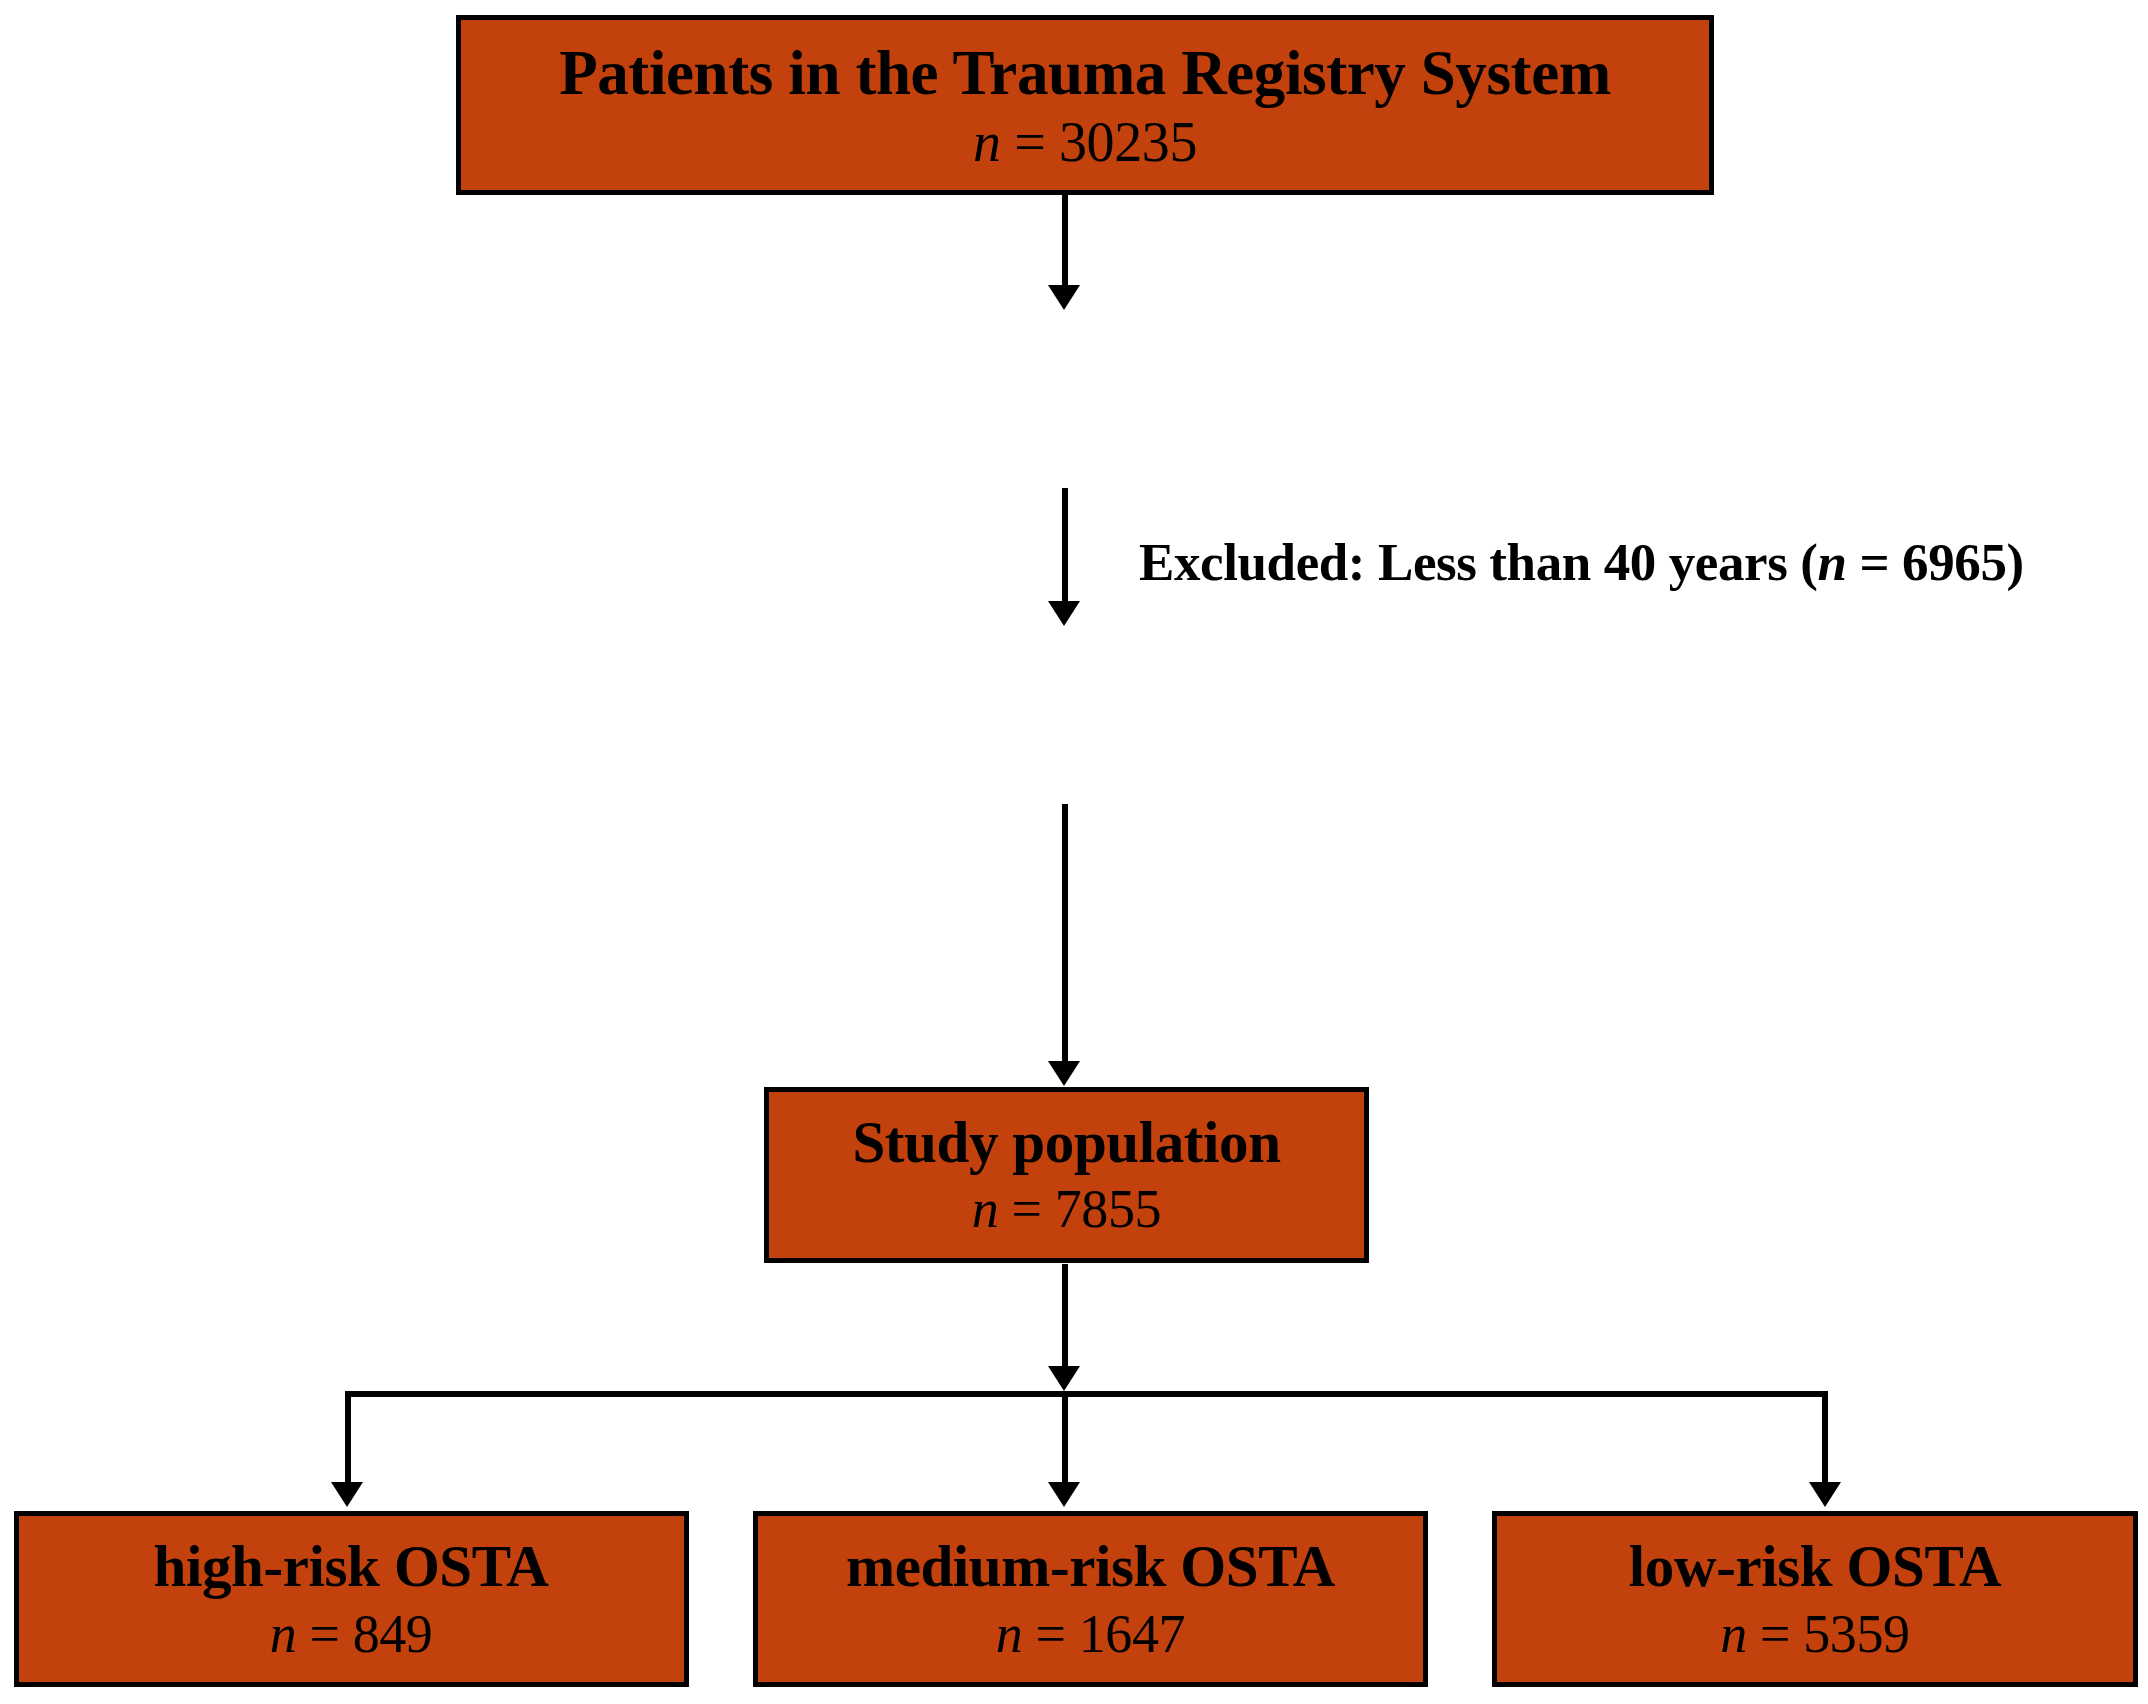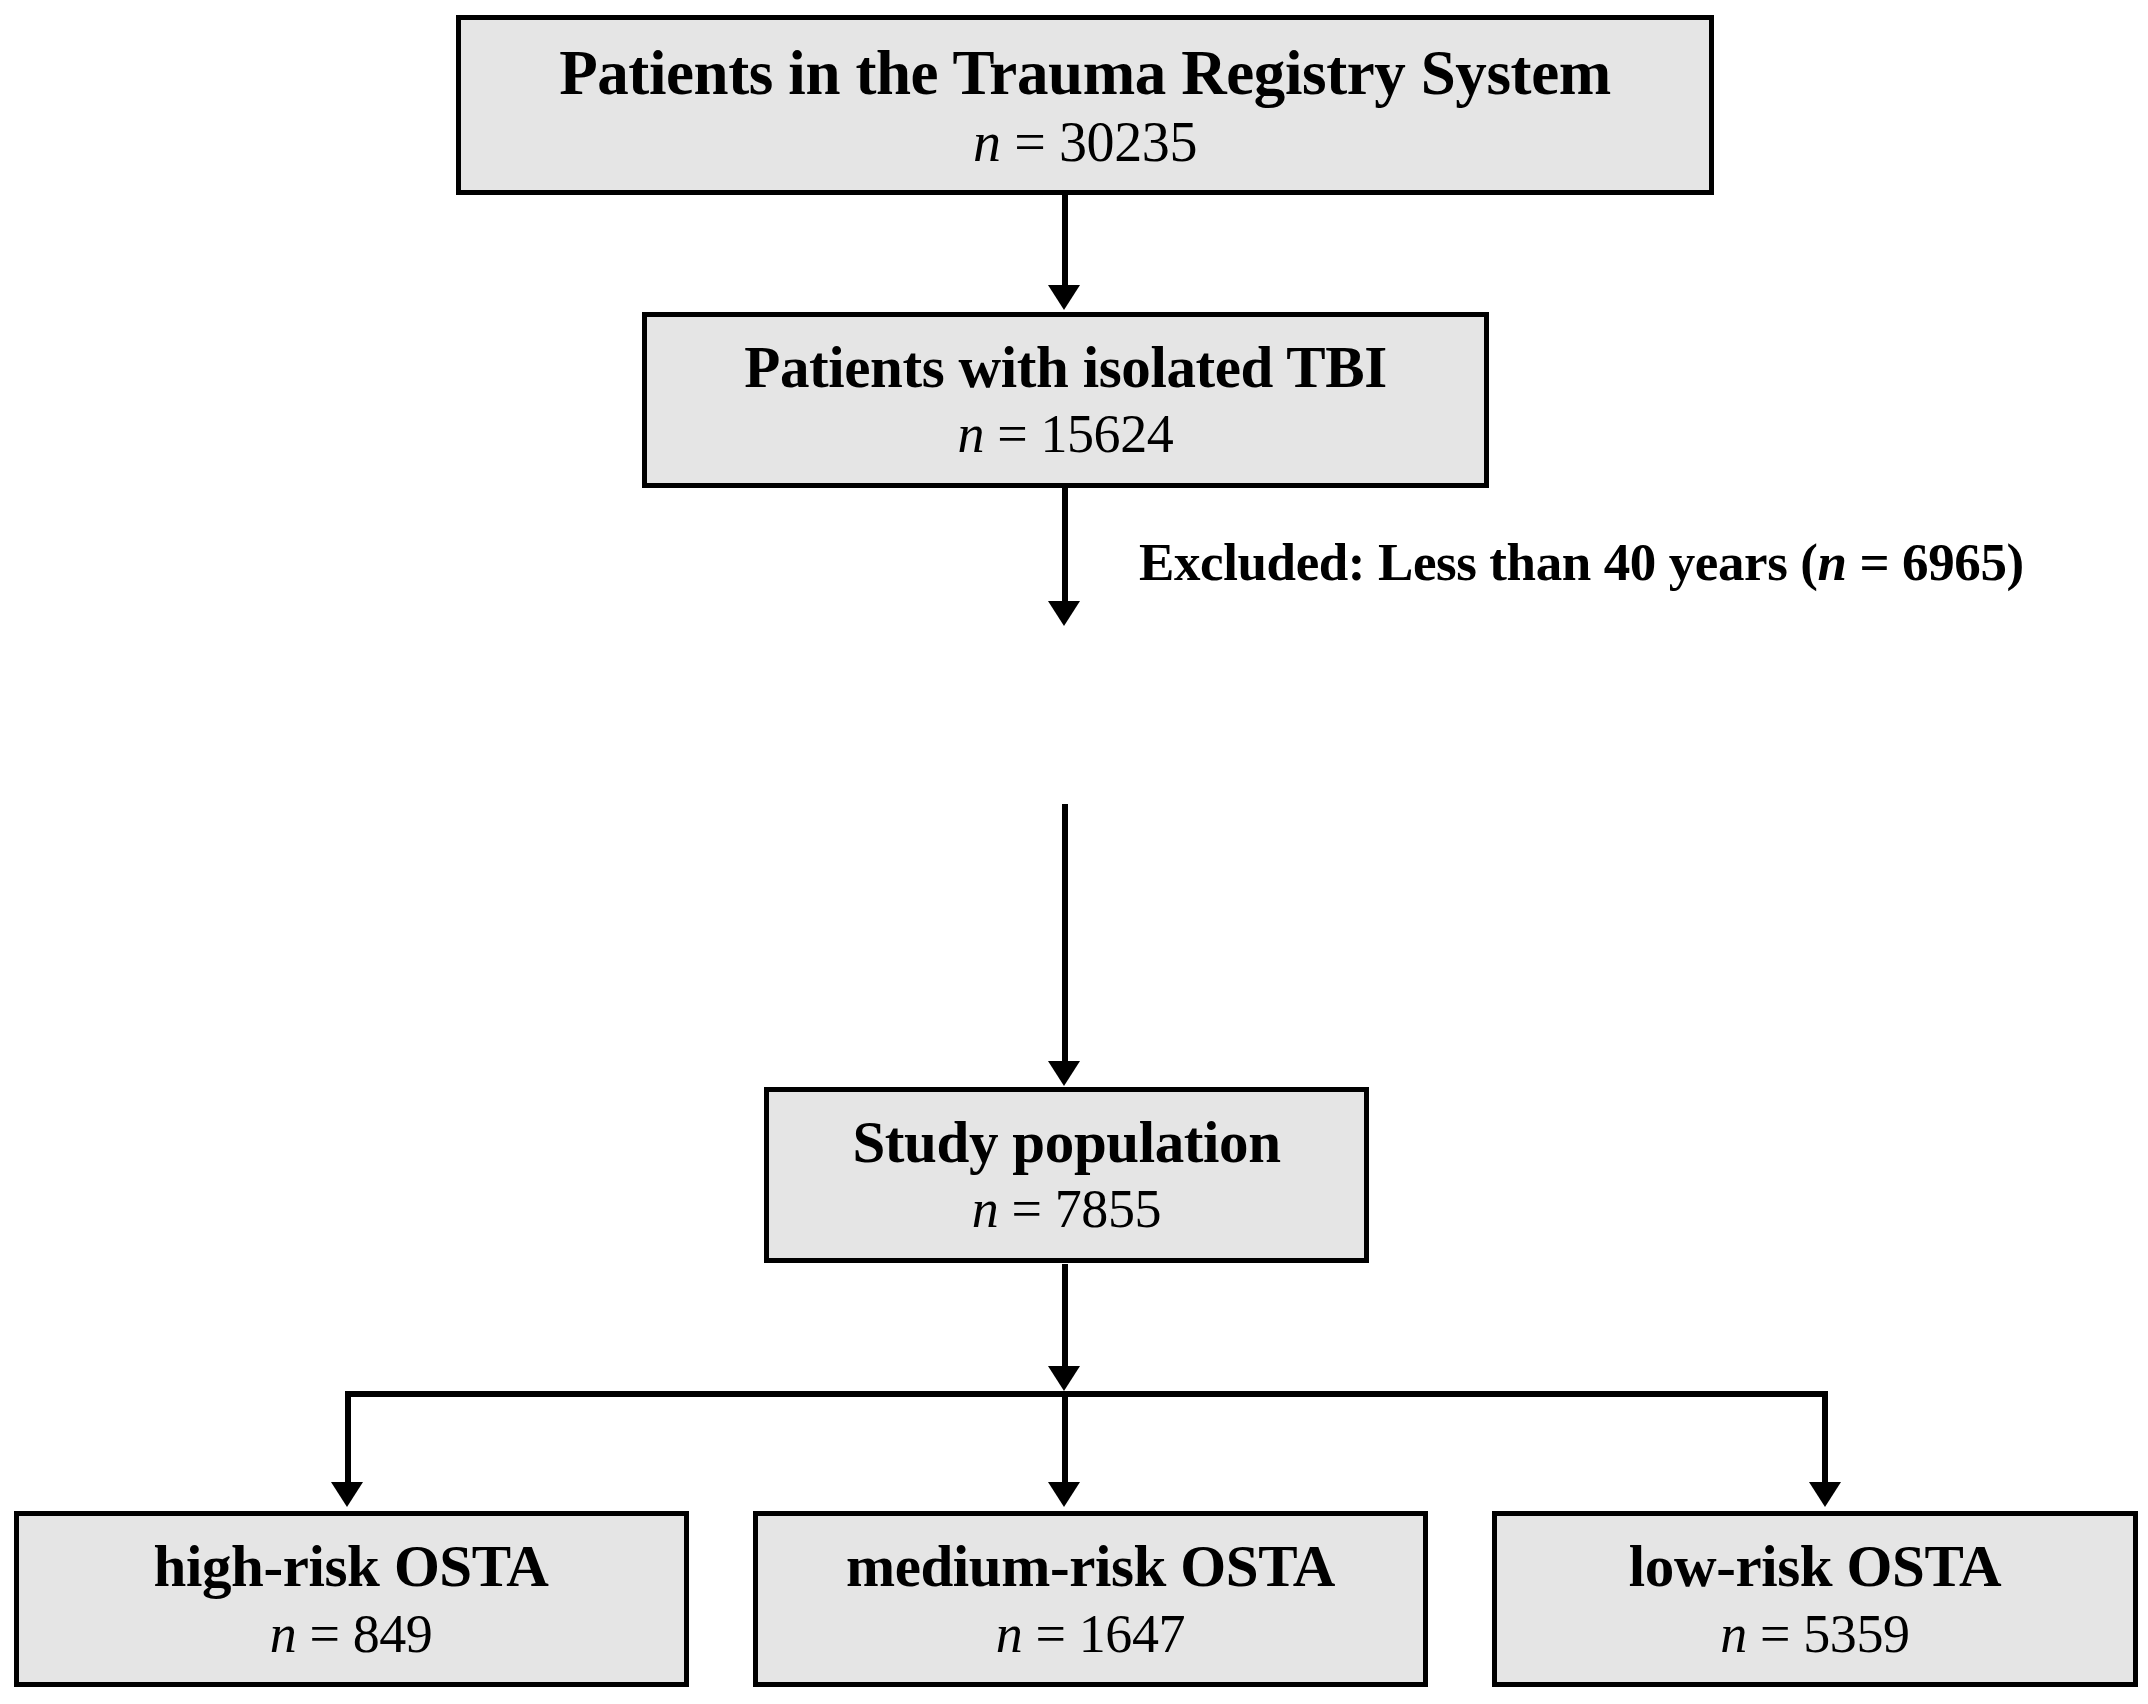--- a/index.html
+++ b/index.html
@@ -15,21 +15,21 @@
     height: 1704px;
     background: #ffffff;
     font-family: "Liberation Serif", "DejaVu Serif", serif;
     overflow: hidden;
   }
 
   
   .node {
     position: absolute;
     border: 5.1px solid #000000;
-    background: #e5e5e5;
+    background: #c2410c;
     display: flex;
     flex-direction: column;
     align-items: center;
     justify-content: center;
     text-align: center;
     line-height: 1.08;
   }
   .node .title {
     font-weight: bold;
     letter-spacing: -0.4px;
@@ -107,24 +107,20 @@
 <div id="canvas">
 
   <div class="node" id="node-registry">
     <div class="title">Patients in the Trauma Registry System</div>
     <div class="count"><span class="ital">n</span><span> = </span><span>30235</span></div>
   </div>
 
   <div class="vline" style="left:1062px; top:195px; height:92px;"></div>
   <div class="arrowhead" style="left:1048px; top:285px;"></div>
 
-  <div class="node" id="node-tbi">
-    <div class="title">Patients with isolated TBI</div>
-    <div class="count"><span class="ital">n</span><span> = </span><span>15624</span></div>
-  </div>
 
   <div class="vline" style="left:1062px; top:488px; height:114px;"></div>
   <div class="arrowhead" style="left:1048px; top:601px;"></div>
 
   <div class="annot" id="annot-age">
     <span>Excluded: Less than 40 years (</span><span class="ital">n</span><span> = </span><span>6965</span><span>)</span>
   </div>
 
 
   <div class="vline" style="left:1062px; top:804px; height:259px;"></div>

